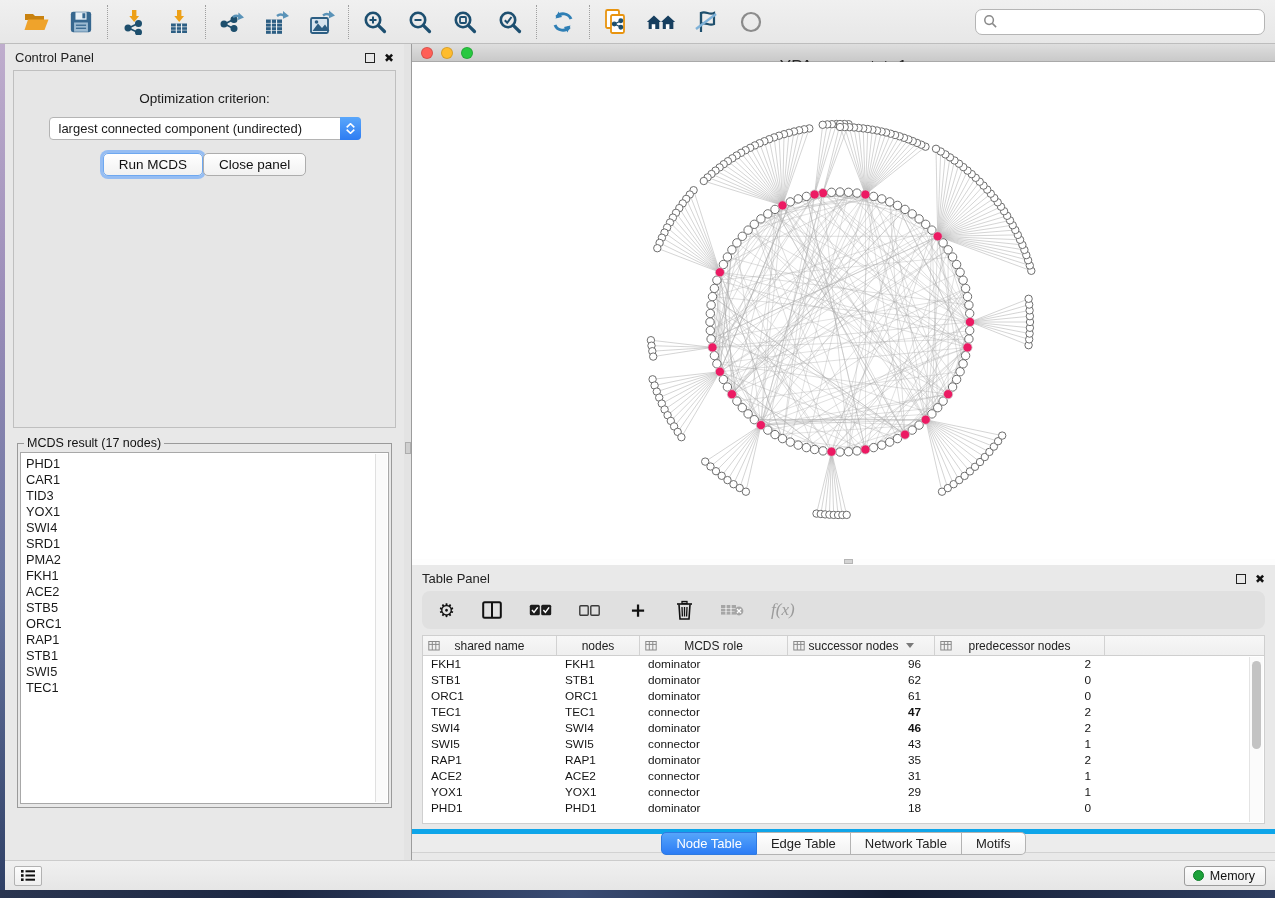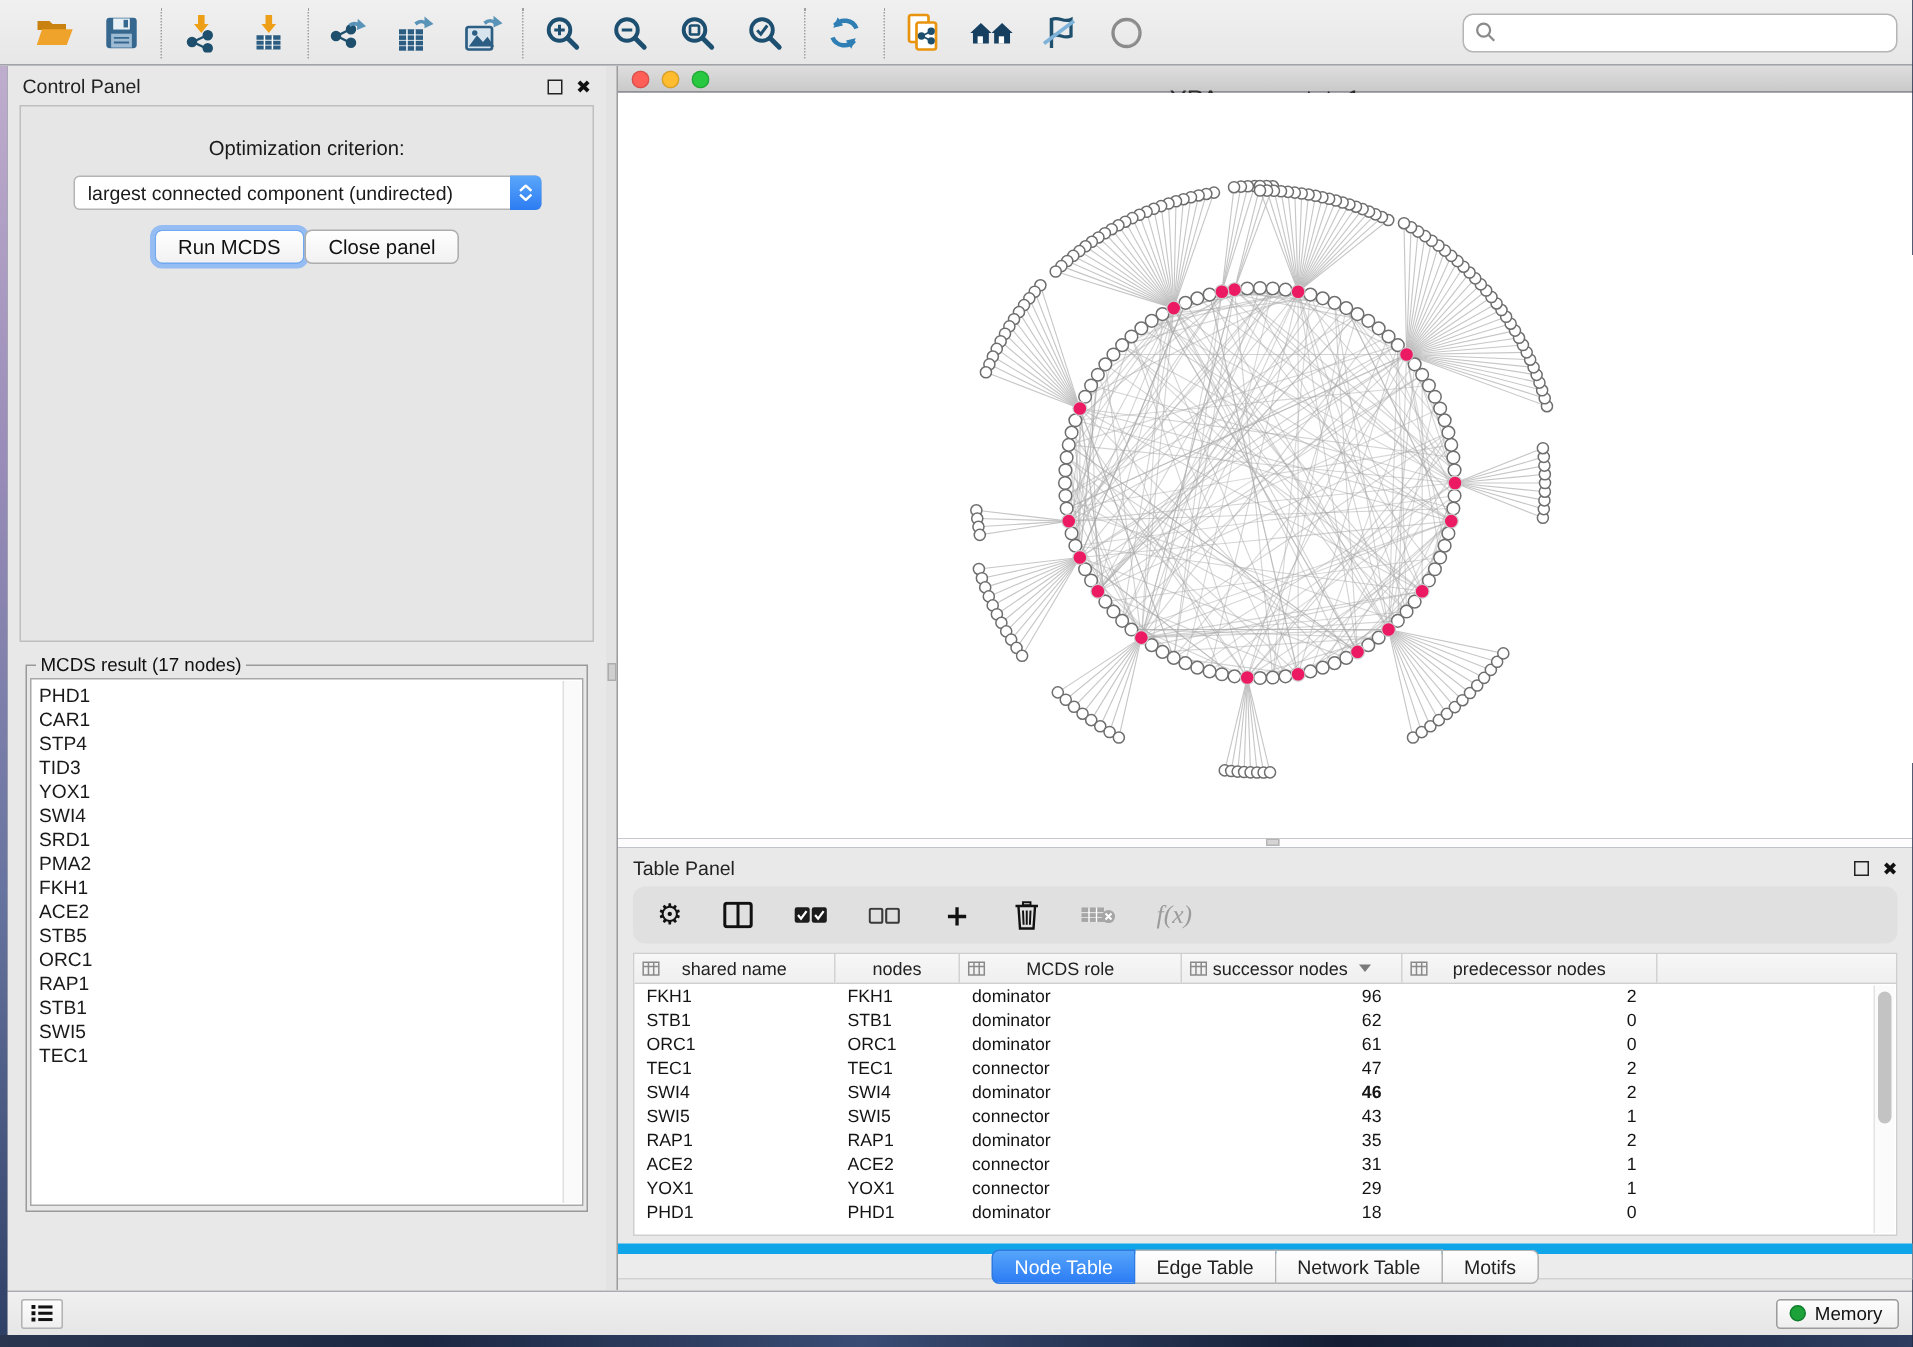--- a/index.html
+++ b/index.html
@@ -95,21 +95,21 @@
   .th .hdr-icon { position:absolute; left:5px; top:4px; }
   .sort-arrow { width:0; height:0; border-left:4px solid transparent; border-right:4px solid transparent;
     border-top:5px solid #7a7a7a; margin-left:3px; }
   .trow { display:flex; height:16px; align-items:center; }
   .td { font-size:11.8px; color:#141414; overflow:hidden; white-space:nowrap; }
   .td.textcell { padding-left:8px; }
   .td.numcell { text-align:right; padding-right:14px; }
   .tscroll { position:absolute; top:21px; right:1px; bottom:1px; width:14px; background:#fbfbfb; border-left:1px solid #e4e4e4; }
   .tthumb { position:absolute; top:4px; left:2px; width:9px; height:88px; background:#c3c3c3; border-radius:5px; }
 
-  .tp-tabs { margin-top:5px; height:24px; background:#ececec; border-top:7px solid #0ea5e9; border-bottom:1px solid #d2d2d2;
+  .tp-tabs { margin-top:5px; height:24px; background:#ececec; border-top:5px solid #0ea5e9; border-bottom:1px solid #d2d2d2;
     display:flex; align-items:center; justify-content:center; flex:0 0 auto; }
 
   
   .statusbar { height:30px; background:linear-gradient(#f0f0f0,#e6e6e6); border-top:1px solid #cccccc;
     display:flex; align-items:center; padding:0 9px; flex:0 0 auto; }
   .list-btn { width:28px; height:20px; border:1px solid #b2b2b2; background:linear-gradient(#fdfdfd,#efefef);
     border-radius:2px; display:flex; align-items:center; justify-content:center; }
   .memory-btn { margin-left:auto; border:1px solid #9c9c9c; border-radius:3px; background:linear-gradient(#fdfdfd,#eeeeee);
     padding:2px 10px 2px 8px; display:flex; align-items:center; gap:6px; font-size:12.5px; color:#111; }
   .mem-dot { width:11px; height:11px; border-radius:50%; }
@@ -334,21 +334,20 @@
               <button class="pushbtn focused">Run MCDS</button>
               <button class="pushbtn">Close panel</button>
             </div>
           </div>
           <fieldset class="mcds-fieldset">
             <legend>MCDS result (17 nodes)</legend>
             <div class="mcds-listwrap">
               <ul class="mcds-list" id="mcds-list">
                   <li>PHD1</li>
                   <li>CAR1</li>
-                  <li>STP4</li>
                   <li>TID3</li>
                   <li>YOX1</li>
                   <li>SWI4</li>
                   <li>SRD1</li>
                   <li>PMA2</li>
                   <li>FKH1</li>
                   <li>ACE2</li>
                   <li>STB5</li>
                   <li>ORC1</li>
                   <li>RAP1</li>
@@ -1168,21 +1167,21 @@
                     <div class="td textcell" style="width: 134px;">ORC1</div>
                     <div class="td textcell" style="width: 83px;">ORC1</div>
                     <div class="td textcell" style="width: 148px;">dominator</div>
                     <div class="td numcell" style="width: 147px;">61</div>
                     <div class="td numcell" style="width: 170px;">0</div>
                   </div>
                   <div class="trow">
                     <div class="td textcell" style="width: 134px;">TEC1</div>
                     <div class="td textcell" style="width: 83px;">TEC1</div>
                     <div class="td textcell" style="width: 148px;">connector</div>
-                    <div class="td numcell" style="width: 147px;">47</div>
+                    <div class="td numcell" style="width: 147px; font-weight: bold;">47</div>
                     <div class="td numcell" style="width: 170px;">2</div>
                   </div>
                   <div class="trow">
                     <div class="td textcell" style="width: 134px;">SWI4</div>
                     <div class="td textcell" style="width: 83px;">SWI4</div>
                     <div class="td textcell" style="width: 148px;">dominator</div>
                     <div class="td numcell" style="width: 147px; font-weight: bold;">46</div>
                     <div class="td numcell" style="width: 170px;">2</div>
                   </div>
                   <div class="trow">

